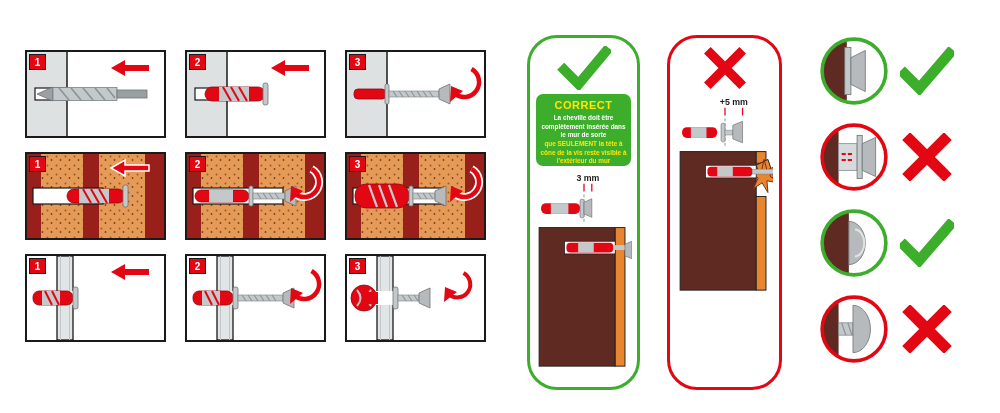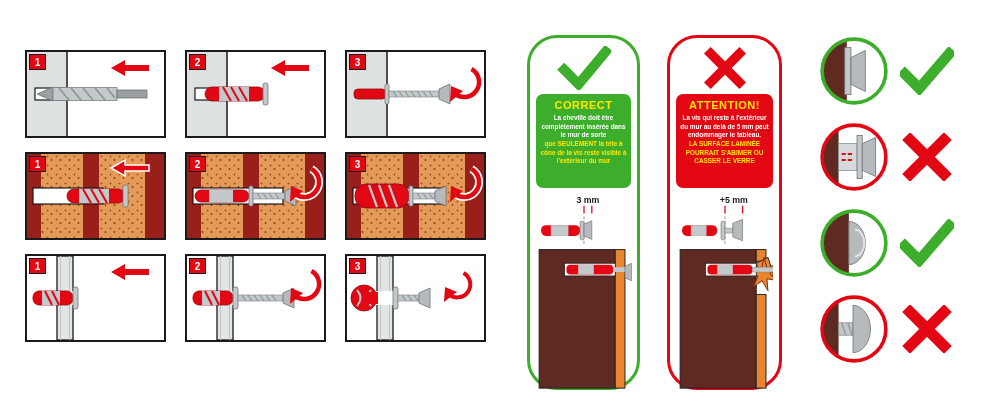--- a/index.html
+++ b/index.html
@@ -15,21 +15,21 @@
   .badge{position:absolute;top:2px;left:2px;width:17px;height:16px;background:#e30613;
          border:1px solid #1a1a1a;color:#fff;font-weight:bold;font-size:10px;
          display:flex;align-items:center;justify-content:center;z-index:2}
 
   
   .advice{position:absolute;background:#fff;border-radius:30px;border:3px solid;
           display:flex;flex-direction:column;align-items:center}
   .advice.green{left:527px;top:35px;width:113px;height:355px;border-color:#3dae2b}
   .advice.red{left:667px;top:35px;width:115px;height:355px;border-color:#e30613}
   .advice-mark{width:54px;height:44px;margin-top:8px;flex:none}
-  .advice-box{width:calc(100% - 12px);border-radius:7px;padding:5px 4px 22px;margin-top:4px}
+  .advice-box{width:calc(100% - 12px);border-radius:7px;padding:5px 4px 0;margin-top:4px}
   .advice-box.greenbg{background:#3dae2b}
   .advice-box.redbg{background:#e30613}
   .advice-title{color:#ffe600;font-size:11px;font-weight:bold;text-align:center;
                 letter-spacing:.5px;margin-bottom:3px}
   .advice-text{font-size:6.4px;font-weight:bold;text-align:center;line-height:1.35}
   .advice-text.white{color:#fff}
   .advice-text.yellow{color:#ffe600}
   .advice-diagram{width:96px;height:200px;margin-top:5px;flex:none}
   svg text{font-family:"Liberation Sans",sans-serif}
 
@@ -294,25 +294,20 @@
         <rect x="78" y="76" width="12" height="5" fill="#c3c8ca"></rect>
         <polygon points="90,75 97,72 97,90 90,87" fill="#b6babd" stroke="#6f7477" stroke-width="0.7"></polygon>
       </g>
     </svg>
   </section>
 
   <section class="advice red">
     <svg class="advice-mark" viewBox="0 0 52 52">
       <path d="M9 9 L43 43 M43 9 L9 43" stroke="#e30613" stroke-width="11" stroke-linecap="square"></path>
     </svg>
-    <div class="advice-box redbg">
-      <div class="advice-title">ATTENTION!</div>
-      <p class="advice-text white">La vis qui reste à l'extérieur du mur au delà de 5 mm peut endommager le tableau.</p>
-      <p class="advice-text yellow">LA SURFACE LAMINÉE POURRAIT S'ABIMER OU CASSER LE VERRE</p>
-    </div>
     <svg class="advice-diagram" viewBox="0 0 96 205">
       <text x="57" y="10" font-size="9" font-weight="bold" fill="#1a1a1a" text-anchor="middle">+5 mm</text>
       <path d="M48 13 v8 M66 13 v8" stroke="#e30613" stroke-width="1.3"></path>
       <line x1="48" y1="24" x2="48" y2="54" stroke="#8a8f92" stroke-width="1" stroke-dasharray="3 2"></line>
       <g>
         <rect x="4" y="33" width="36" height="11" rx="5" fill="#e30613"></rect>
         <rect x="13" y="33" width="16" height="11" fill="#c3c8ca"></rect>
         <rect x="44" y="29" width="4" height="19" rx="1.5" fill="#c3c8ca" stroke="#6f7477" stroke-width="0.7"></rect>
         <rect x="48" y="36" width="8" height="5" fill="#c3c8ca" stroke="#7c8184" stroke-width="0.5"></rect>
         <polygon points="56,31 66,27 66,49 56,45" fill="#b6babd" stroke="#6f7477" stroke-width="0.7"></polygon>

